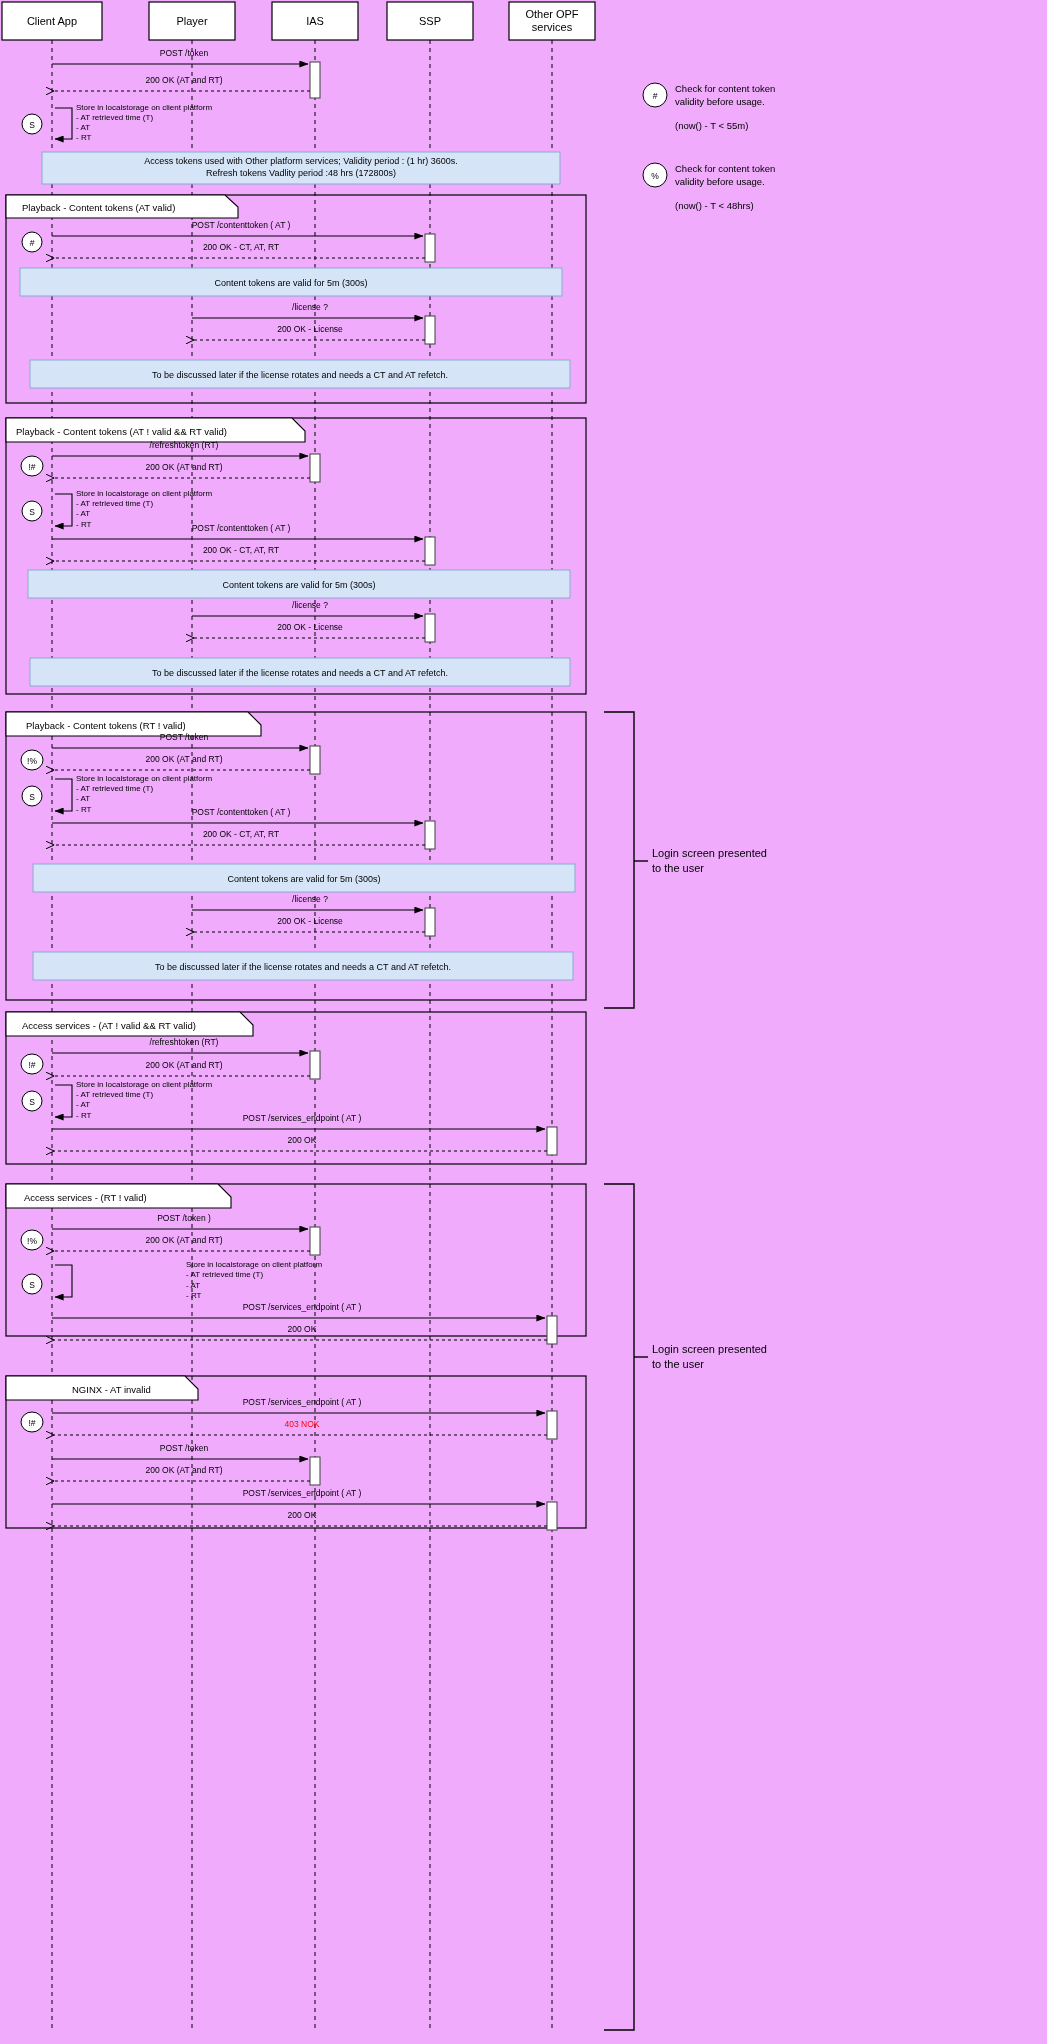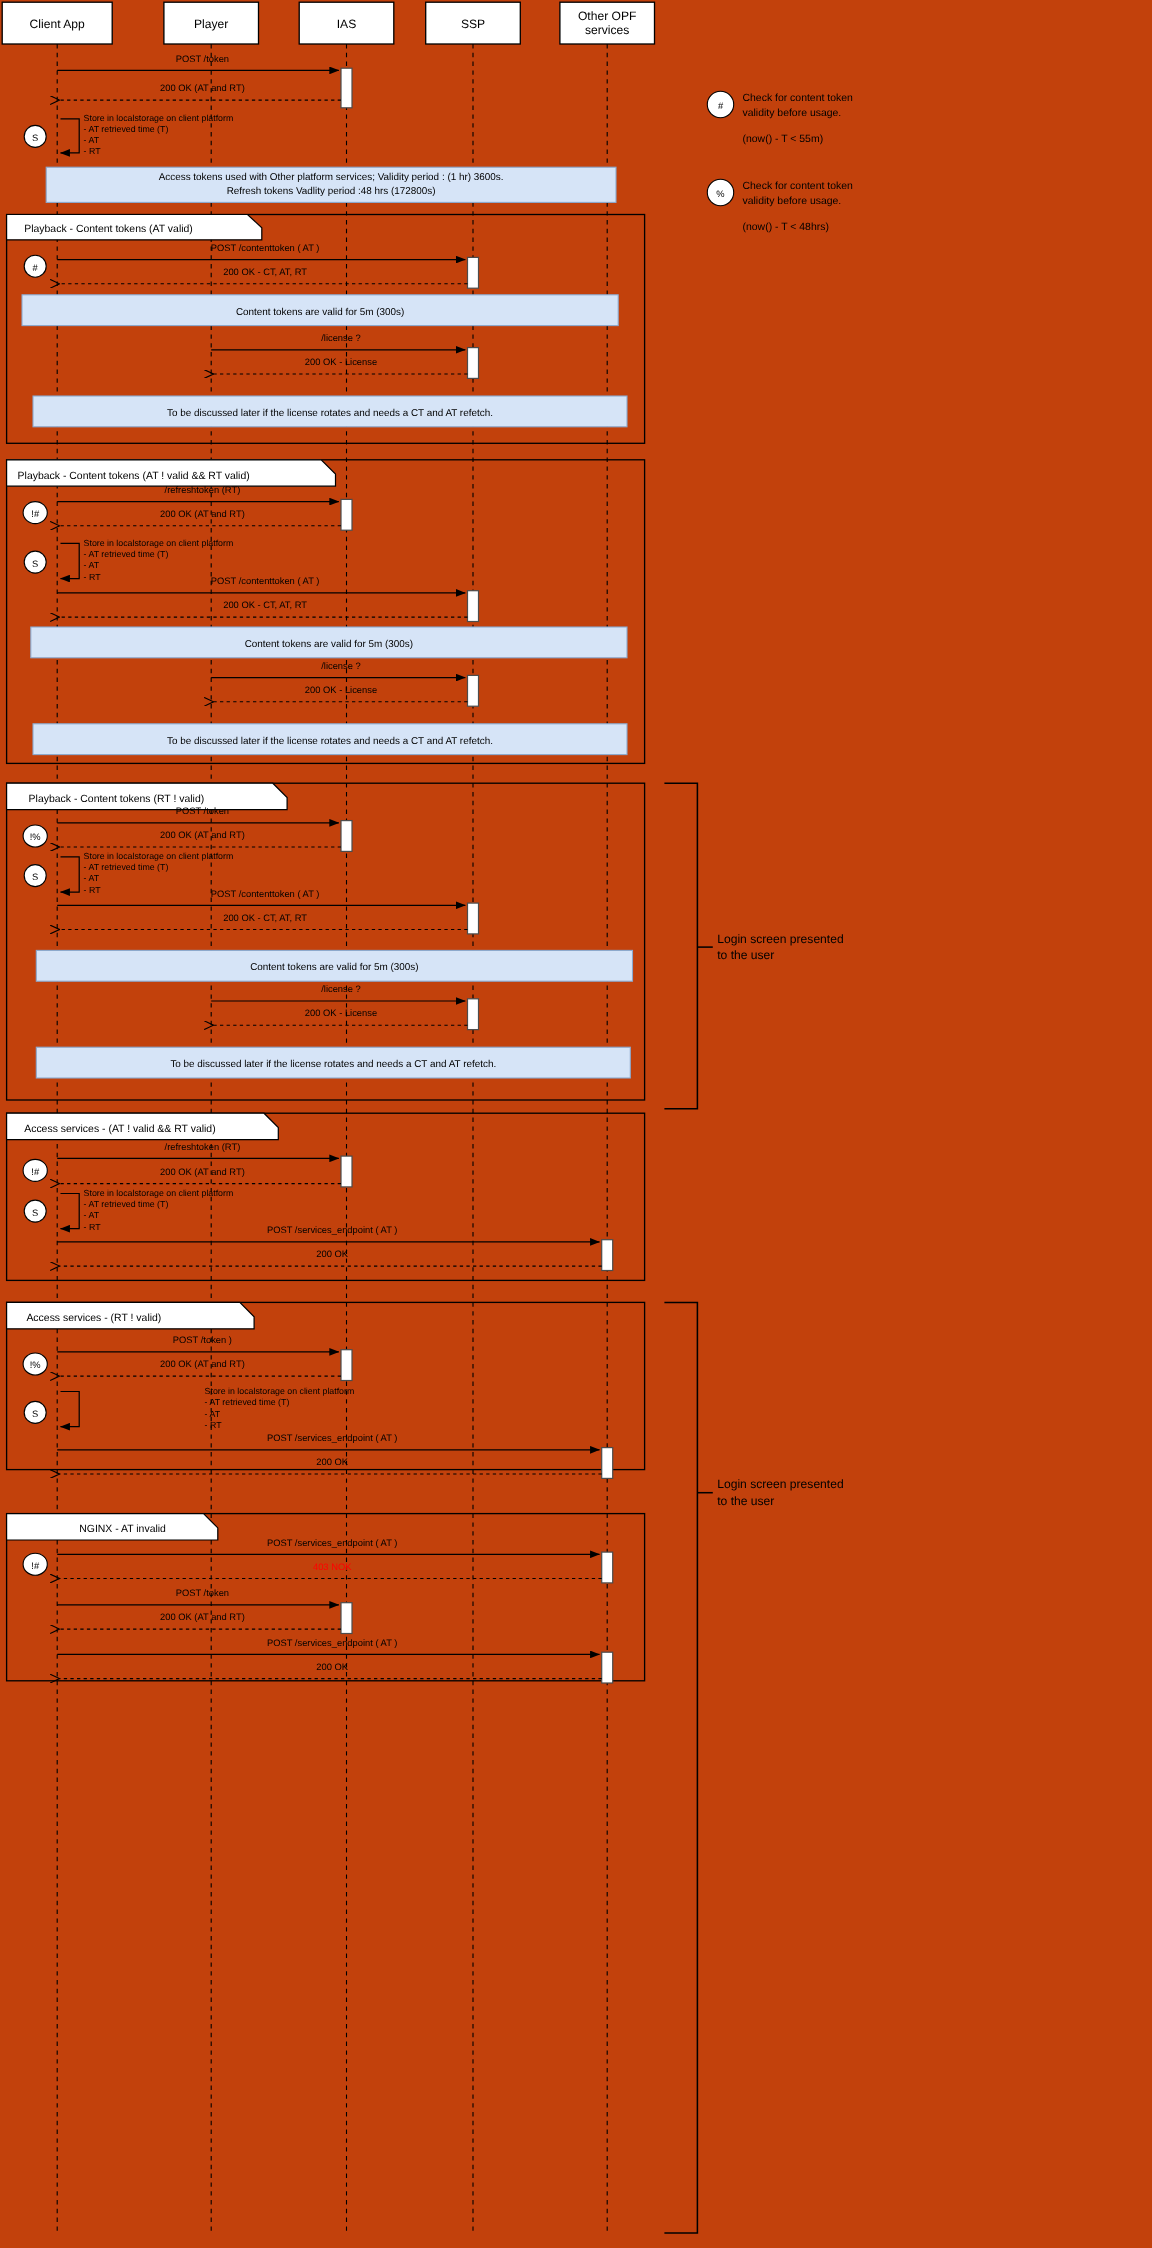--- a/index.html
+++ b/index.html
@@ -6,21 +6,21 @@
   html, body {
     margin: 0; padding: 0;
     background: #ffffff;
     font-family: "Liberation Sans", sans-serif;
   }
   #page {
     position: relative;
     width: 1047px;
     height: 2044px;
     overflow: hidden;
-    background: #c2410c;
+    background: #f0abfc;
   }
   svg#diagram {
     position: absolute;
     top: 0; left: 0;
     width: 1047px;
     height: 2044px;
   }
   .lifeline-box {
     fill: #ffffff;
     stroke: #000000;

